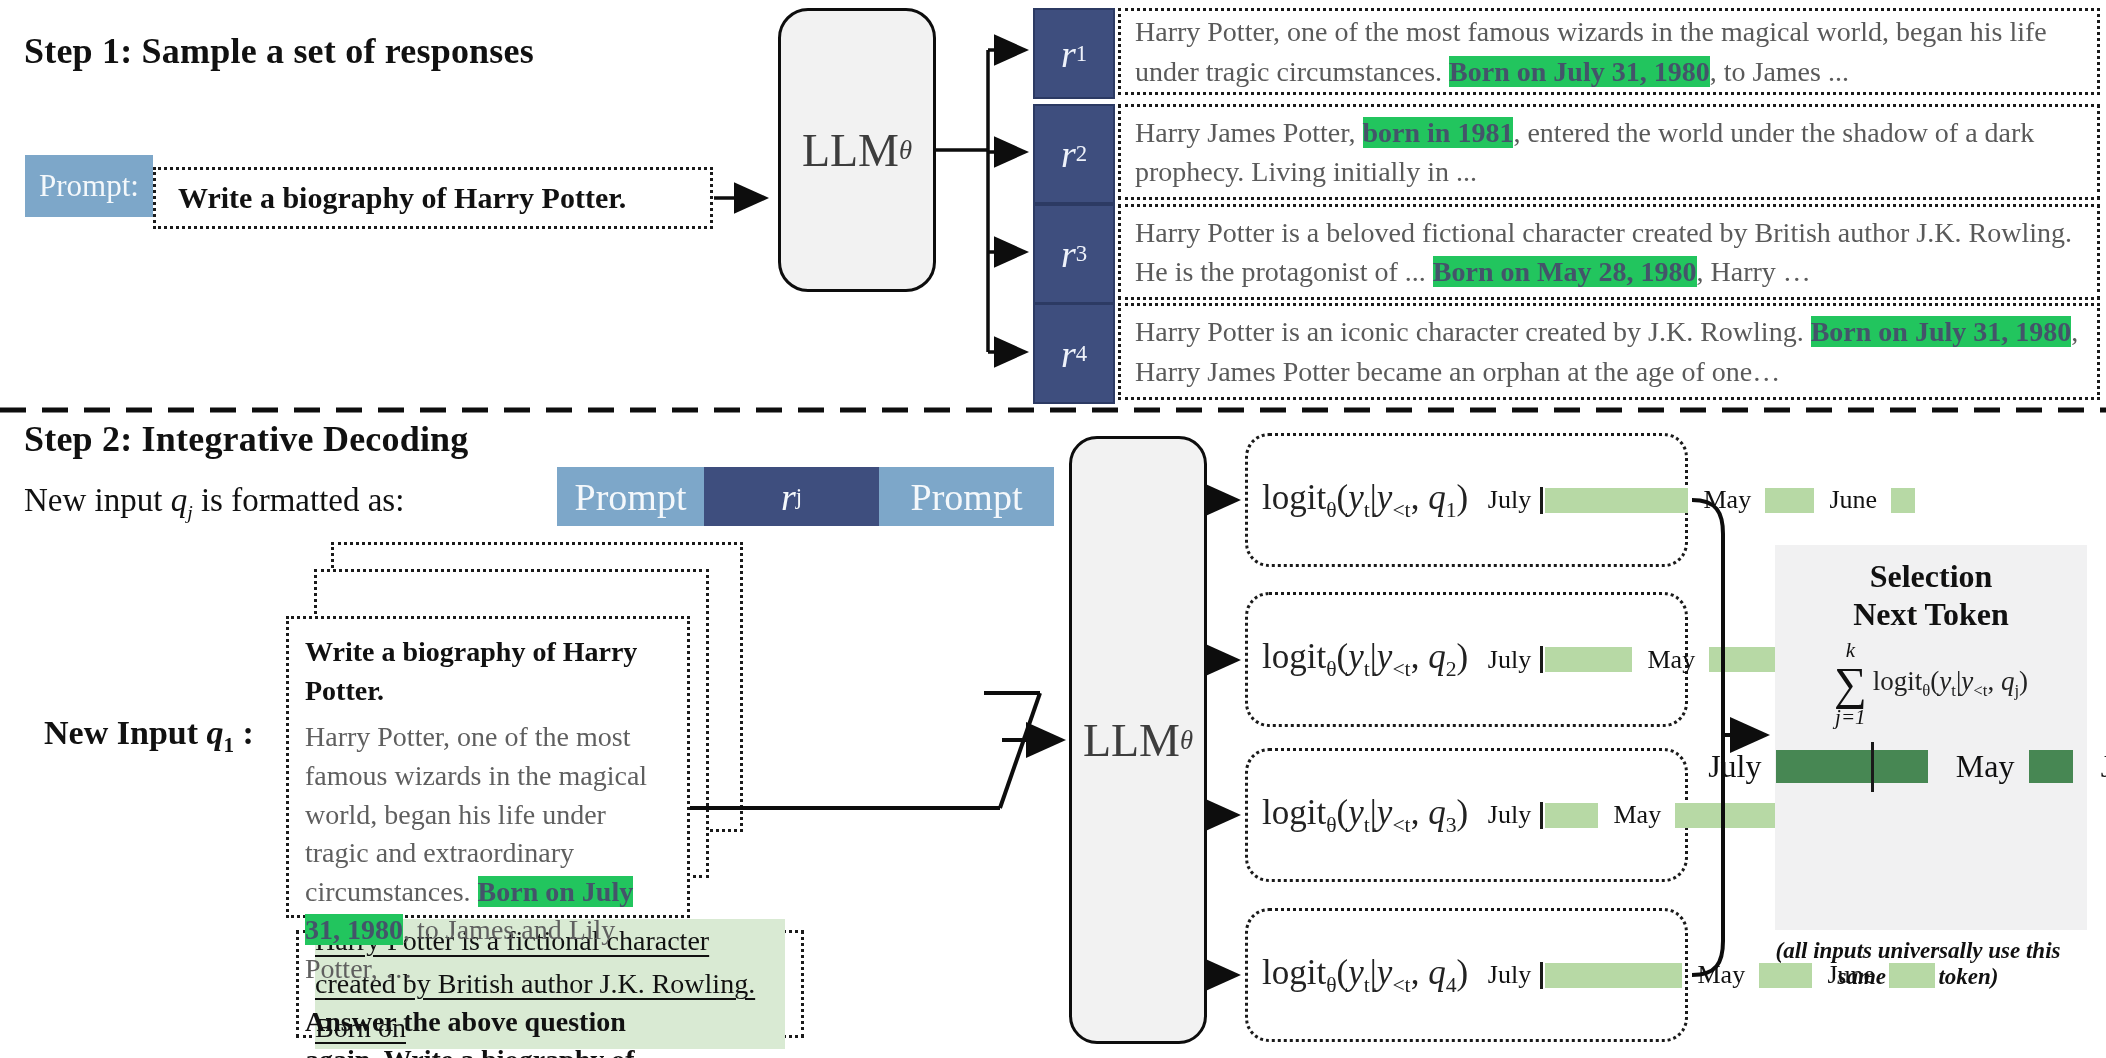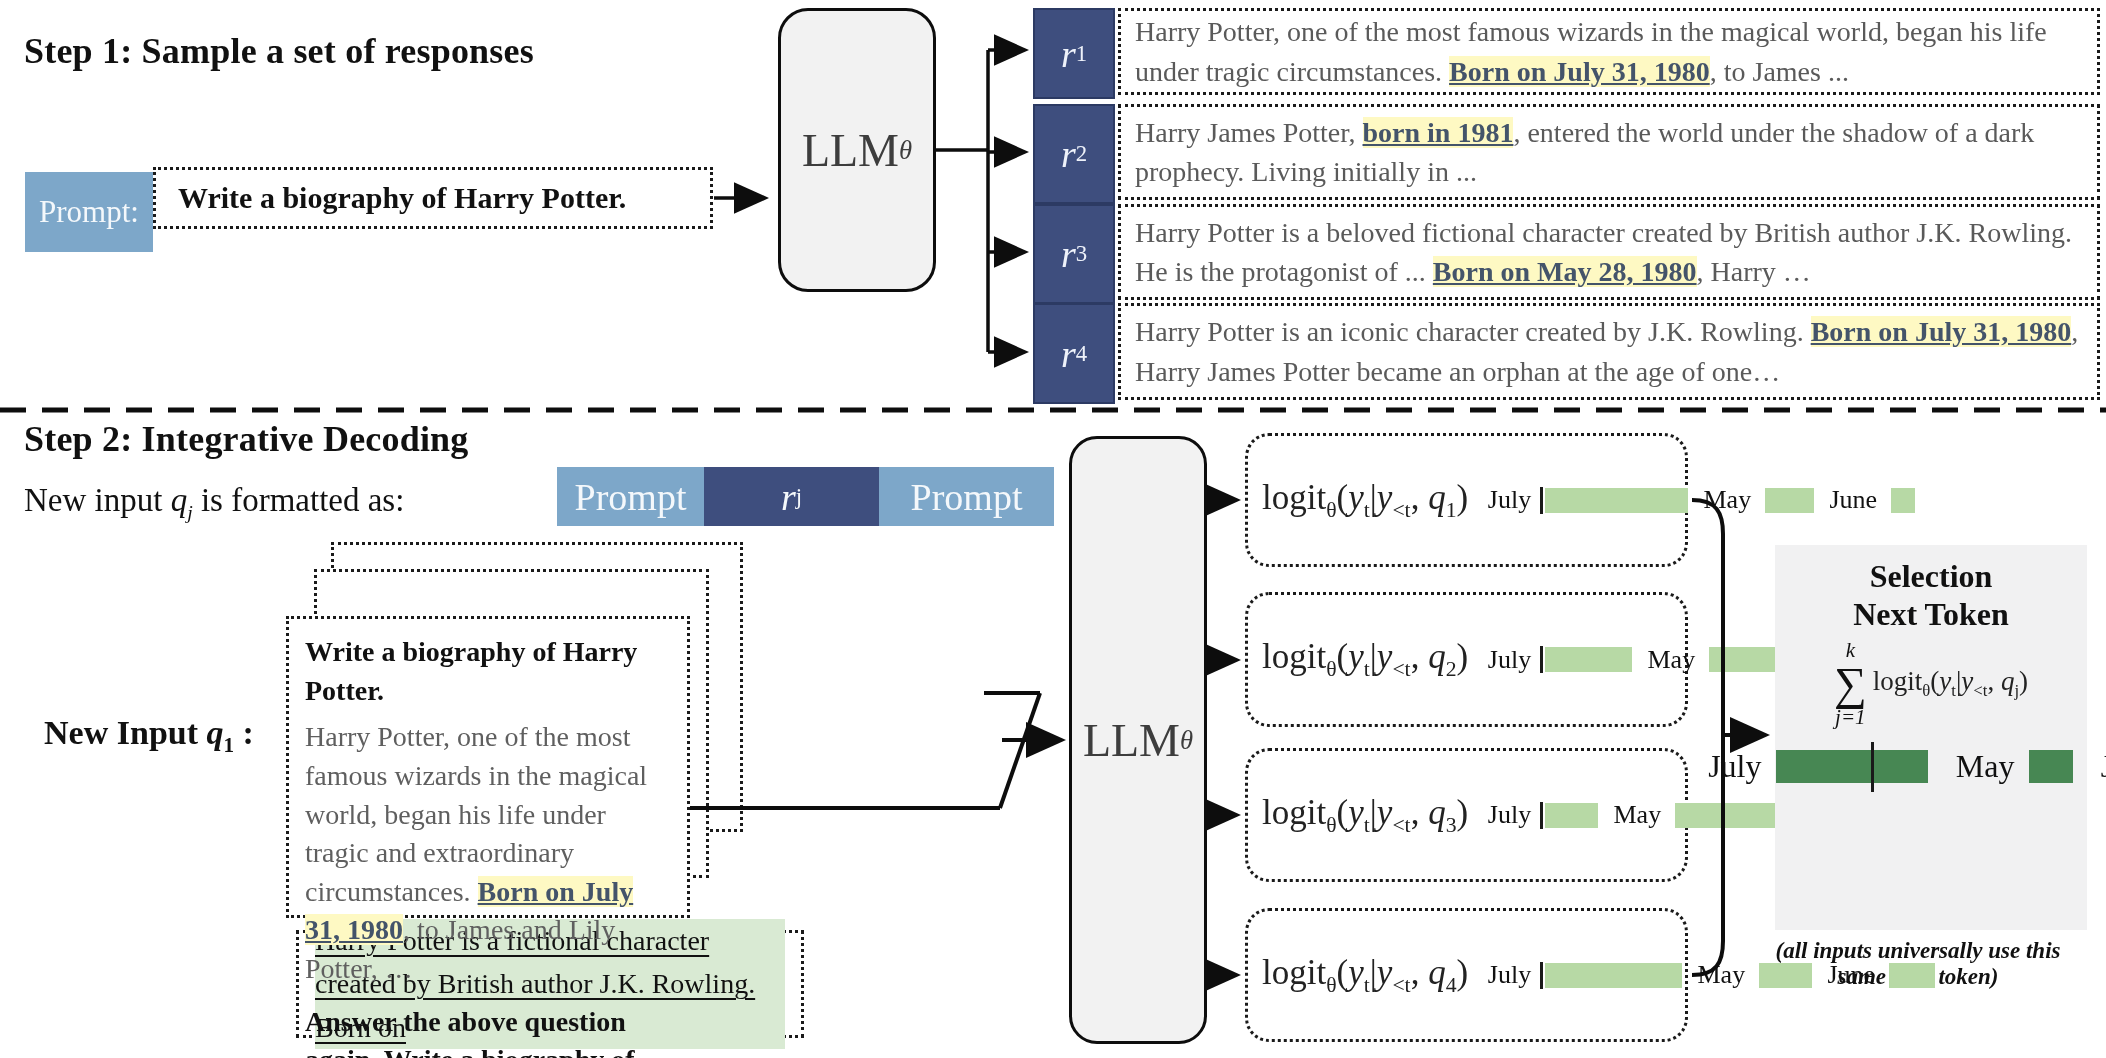--- a/index.html
+++ b/index.html
@@ -10,21 +10,21 @@
 
   .big-title{font-size:36px;font-weight:bold;letter-spacing:0.2px;}
   .bluebox{background:#7da7c9;color:#f4f8fb;display:flex;align-items:center;justify-content:center;
            font-size:31px;}
   .navybox{background:#3e4e7e;border:2px solid #2c3a63;color:#eef2fa;display:flex;align-items:center;
            justify-content:center;font-size:38px;font-style:italic;}
   .navybox sub{font-style:normal;font-size:60%;}
   .dotted{border:3px dotted #1a1a1a;background:#fff;box-sizing:border-box;}
   .respbox{display:flex;align-items:center;padding:4px 10px 4px 14px;font-size:28px;color:#5a5a5a;
            line-height:1.40;}
-  .hl{background:#fef9c3;color:#44546a;font-weight:bold;text-decoration:underline;}
+  .hl{background:#22c55e;color:#44546a;font-weight:bold;}
   .llm{background:#f2f2f2;border:3px solid #0d0d0d;border-radius:30px;display:flex;align-items:center;
        justify-content:center;font-size:46px;color:#3d3d3d;box-sizing:border-box;z-index:2;}
   .llm sub{font-size:58%;font-style:italic;}
   .fmtbox{display:flex;align-items:center;justify-content:center;font-size:38px;color:#f4f8fb;}
   .card{background:#fff;border:3px dotted #1a1a1a;box-sizing:border-box;}
   .card-front{padding:10px 16px;font-size:28px;line-height:1.38;z-index:3;}
   .card-front .q{font-weight:bold;color:#111;margin:4px 0 8px 0;}
   .card-front .resp{color:#5f5f5f;margin:0 0 14px 0;}
   .card-front .instr{font-weight:bold;color:#111;margin:0;}
   .sidelabel{font-size:34px;font-weight:bold;text-align:center;line-height:1.25;}
@@ -58,21 +58,21 @@
   .big .bar-row{height:58px;font-size:32px;}
   .big .bar{height:33px;background:#478753;}
 </style>
 </head>
 <body>
 
 <div id="canvas">
 
   <div class="abs big-title" style="left:24px;top:30px;">Step 1: Sample a set of responses</div>
 
-  <div class="abs bluebox" style="left:25px;top:172px;width:128px;height:80px;">Prompt:</div>
+  <div class="abs bluebox" style="left:25px;top:155px;width:128px;height:62px;">Prompt:</div>
 
   <div class="abs dotted" style="left:153px;top:167px;width:560px;height:62px;display:flex;align-items:center;">
     <span style="font-weight:bold;font-size:30px;padding-left:22px;">Write a biography of Harry Potter.</span>
   </div>
 
   <div class="abs llm" style="left:778px;top:8px;width:158px;height:284px;">
     <span>LLM</span>
       <sub>θ</sub>
   </div>
 

